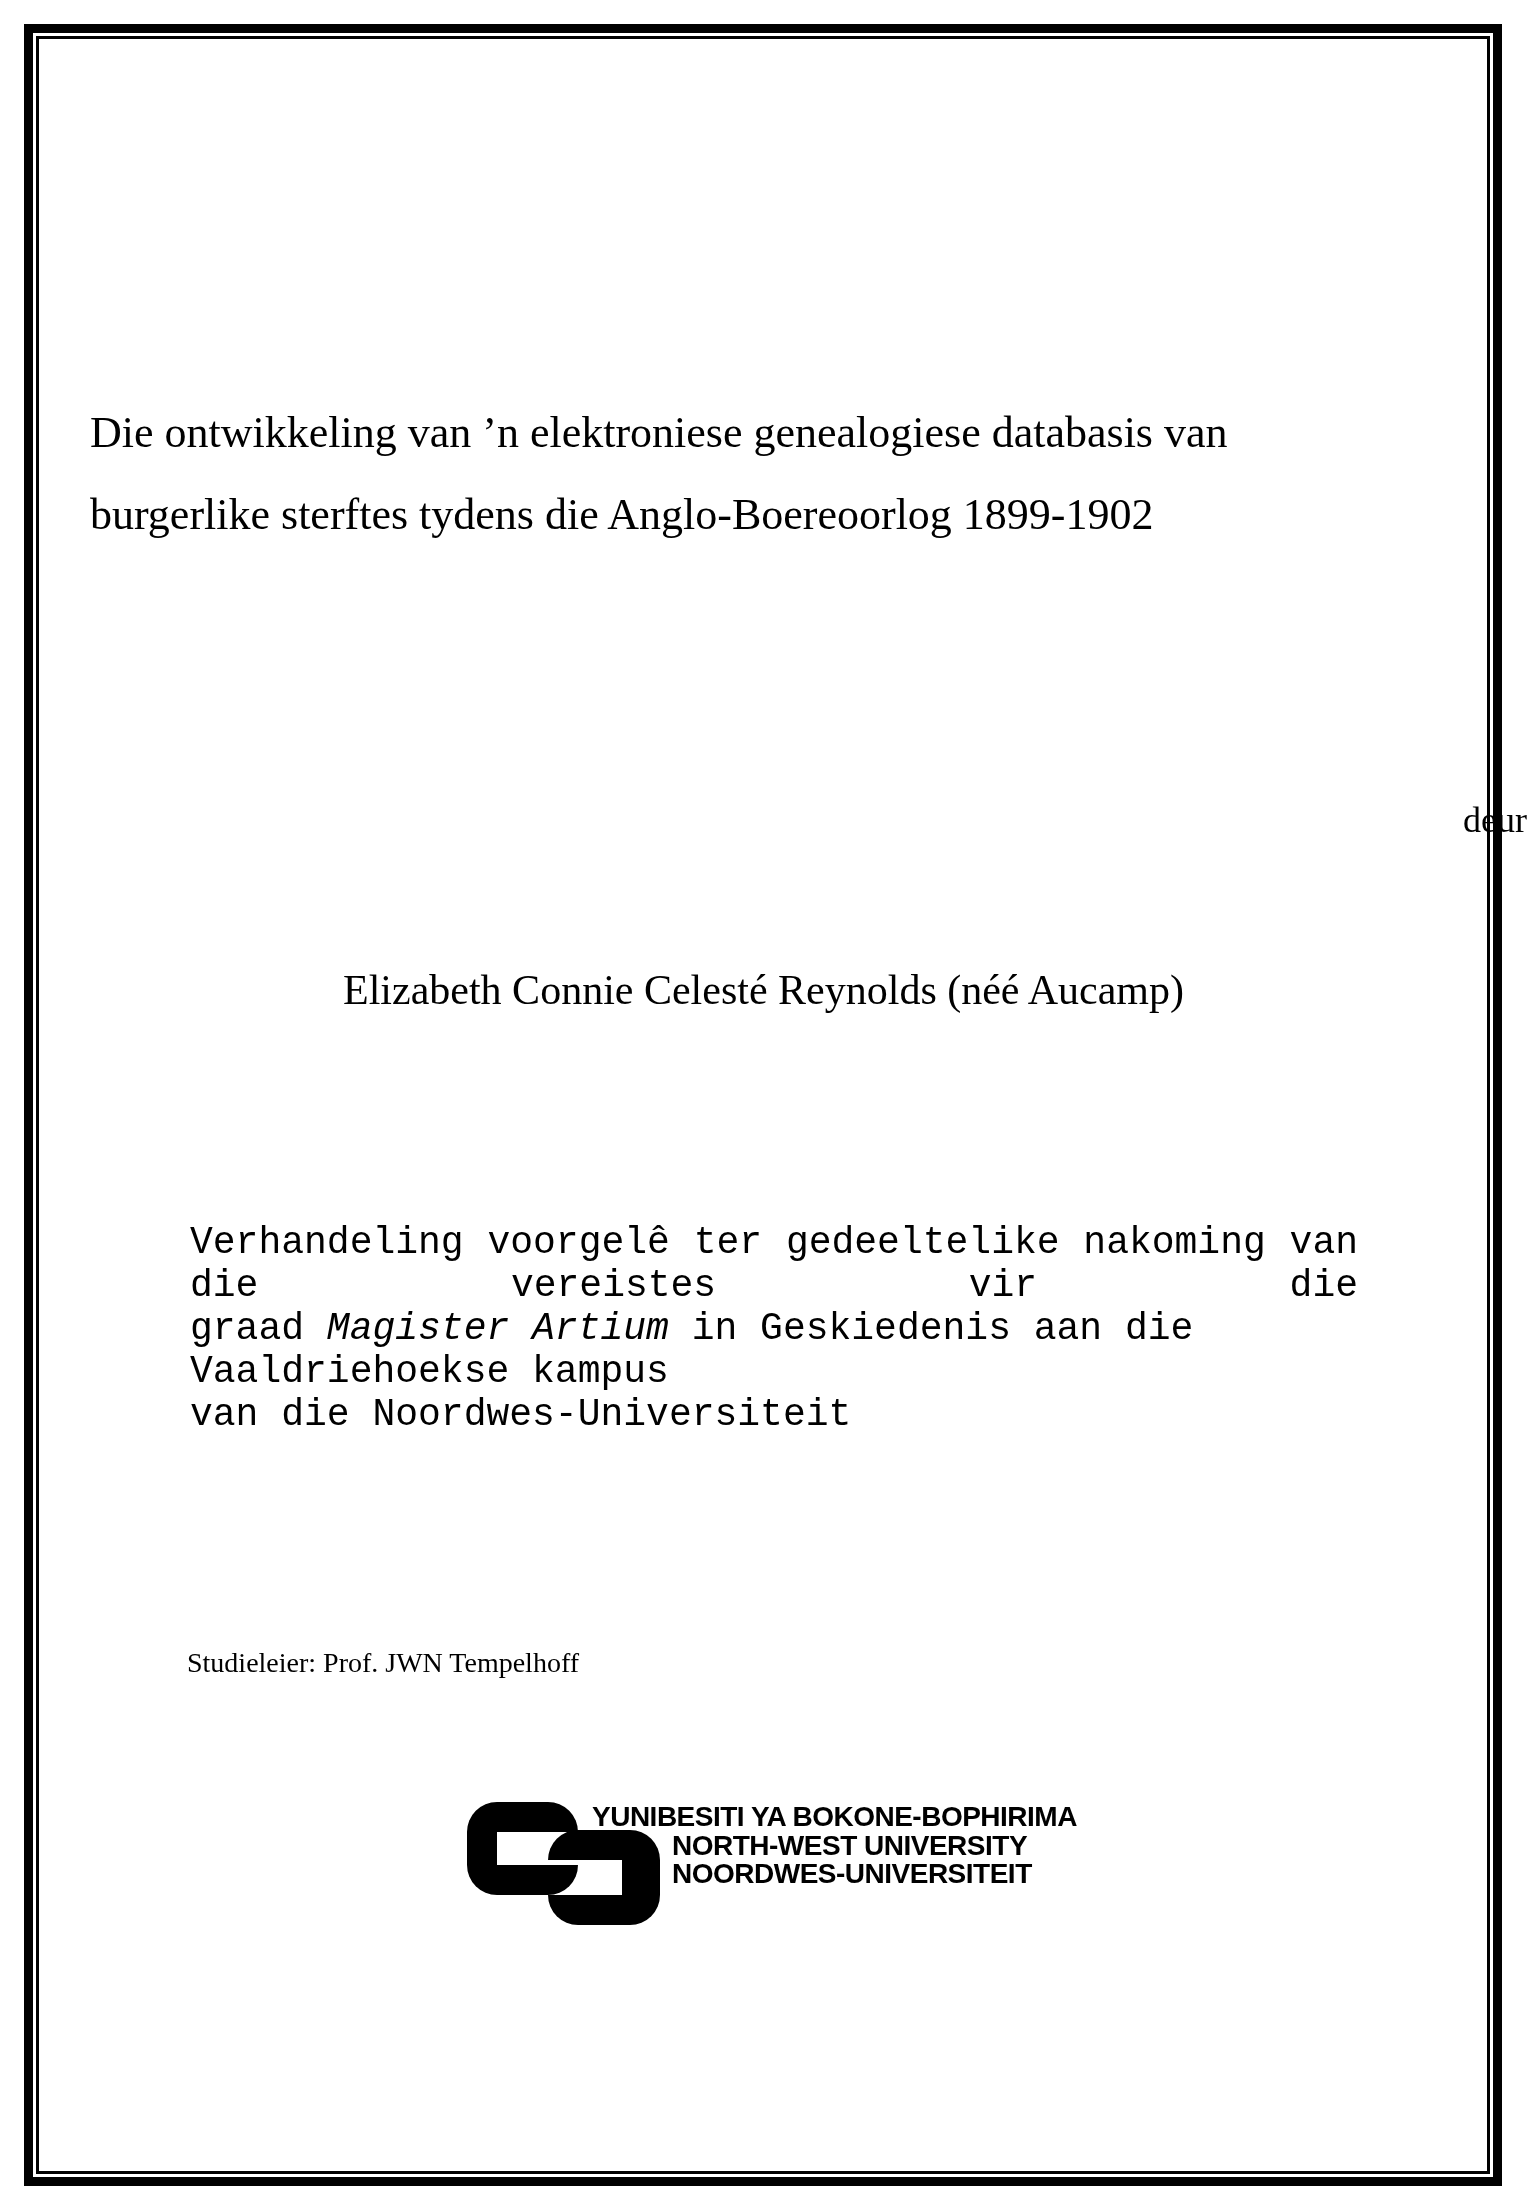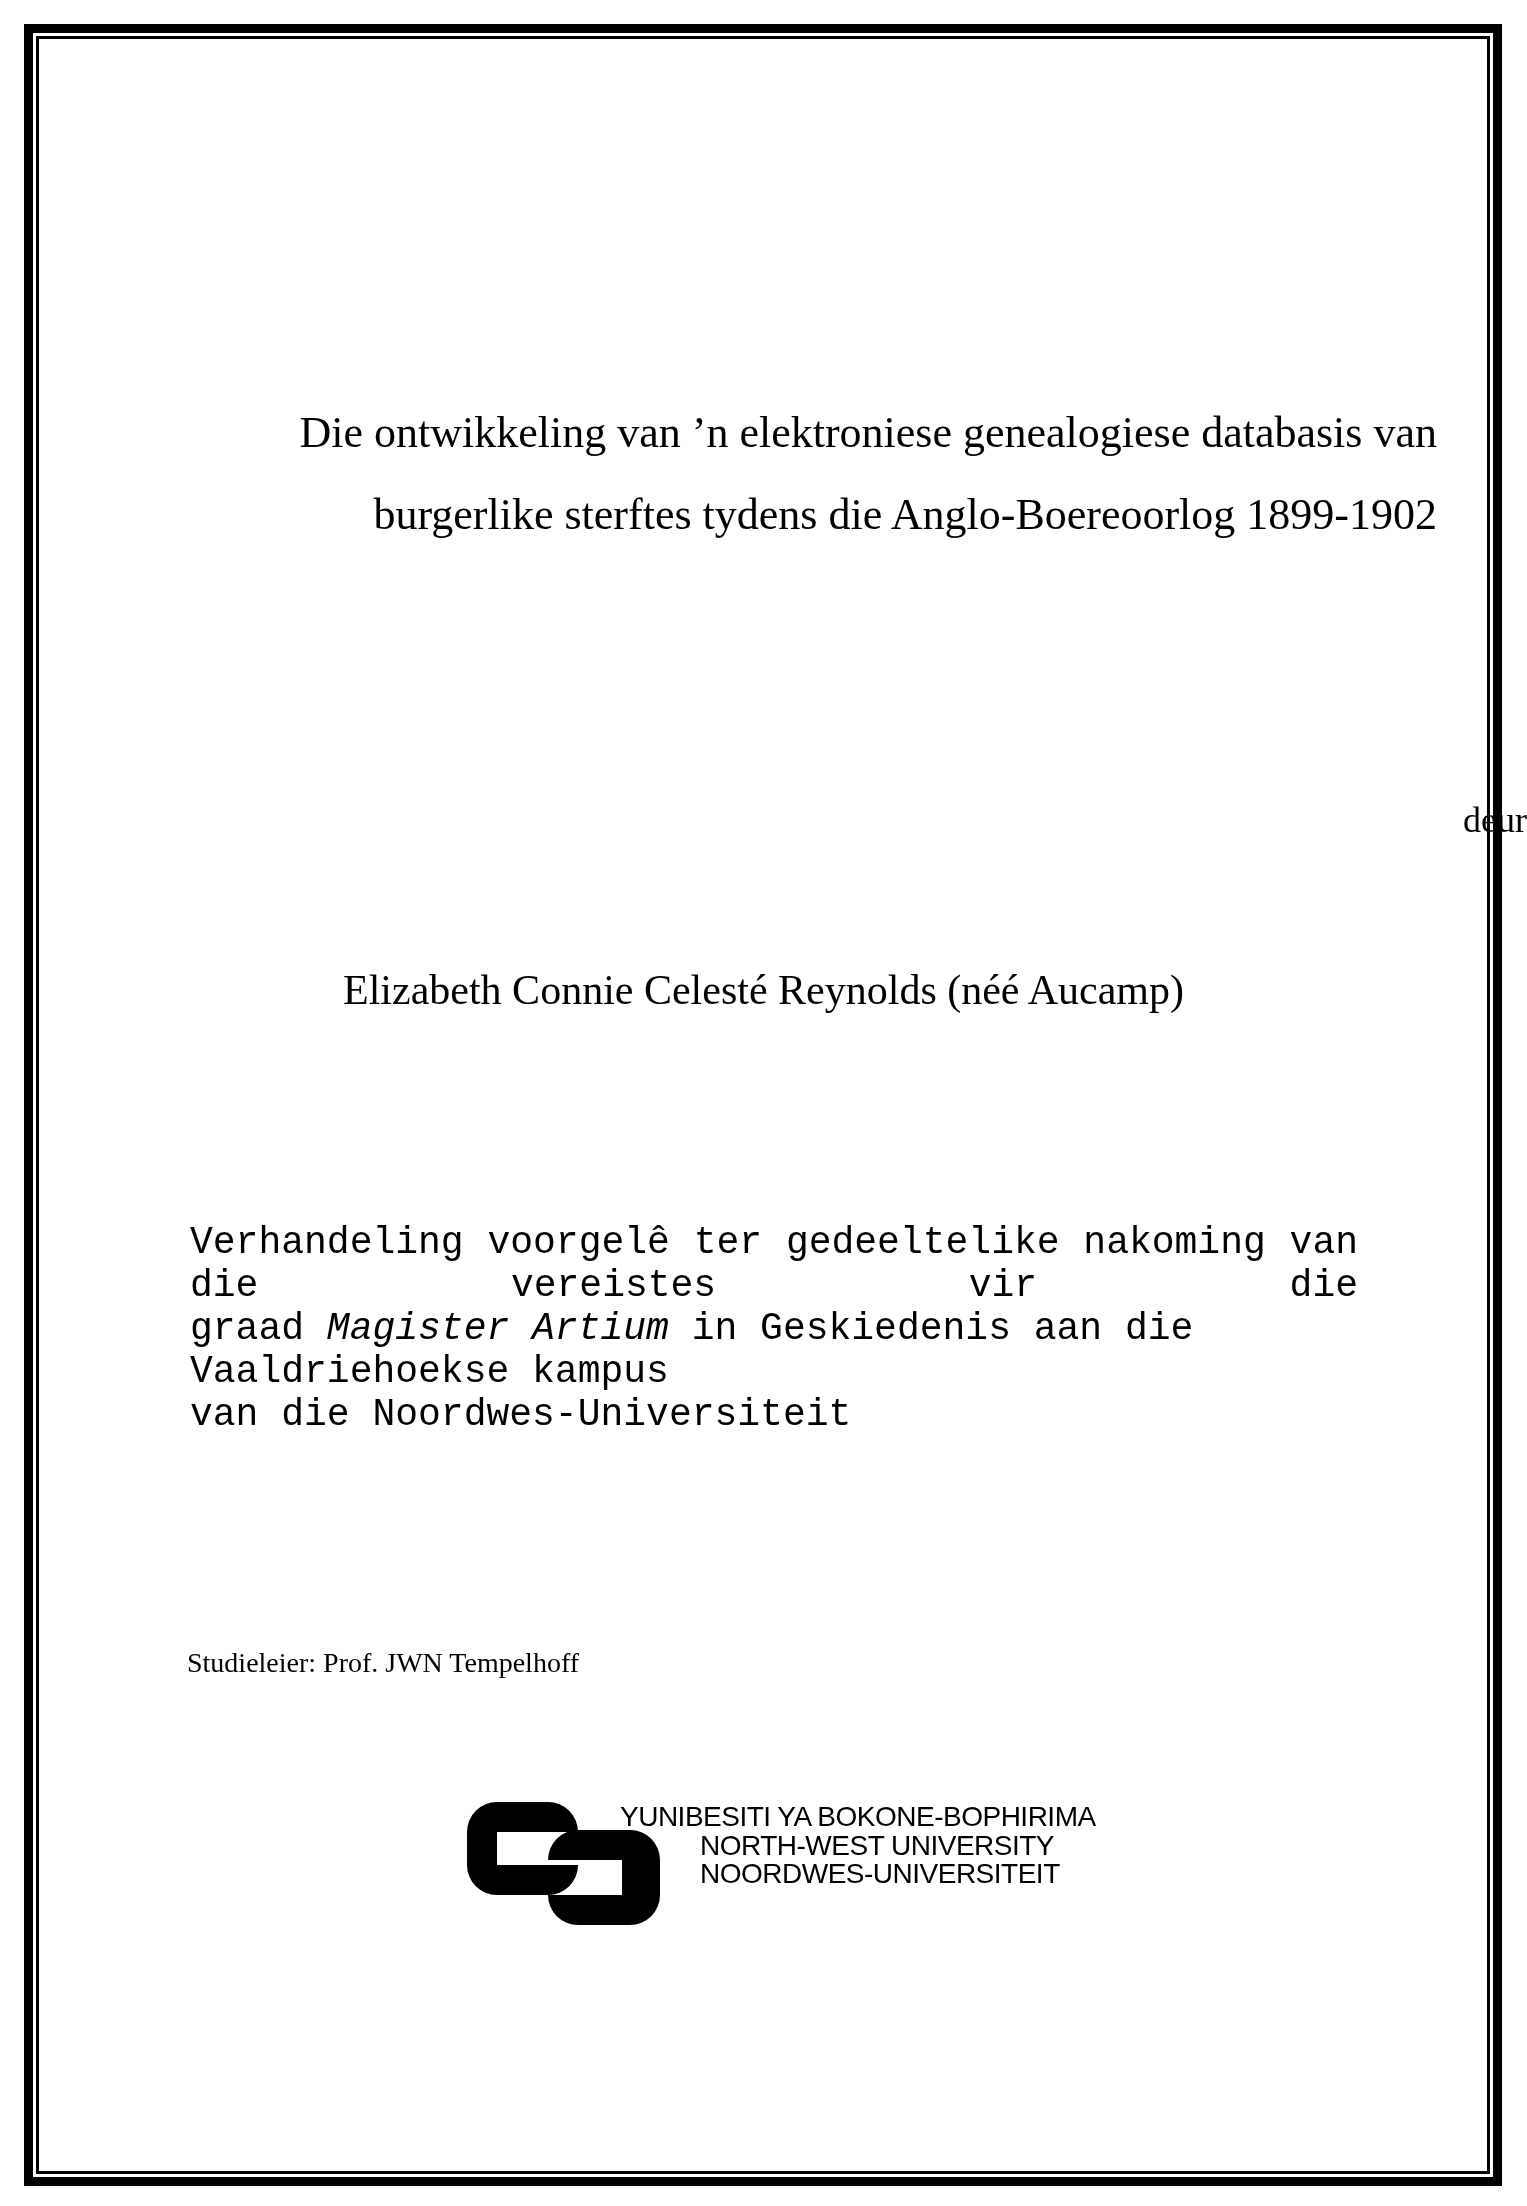--- a/index.html
+++ b/index.html
@@ -15,21 +15,21 @@
   .frame-outer{
     position:absolute;left:24px;top:24px;width:1478px;height:2162px;
     border:9px solid #000;box-sizing:border-box;
   }
   .frame-inner{
     position:absolute;left:3px;top:3px;right:3px;bottom:3px;
     border:3px solid #000;
   }
   .title{
     position:absolute;left:90px;right:90px;top:392px;
-    text-align:right;font-size:44px;line-height:82px;
+    text-align:left;font-size:44px;line-height:82px;
   }
   .byline{
     position:absolute;left:0;right:0;top:798px;
     text-align:right;font-size:36px;line-height:44px;
   }
   .author{
     position:absolute;left:0;right:0;top:958px;
     text-align:center;font-size:42px;line-height:48px;margin-top:8px;
   }
   .statement{
@@ -41,22 +41,22 @@
   .supervisor-block{
     position:absolute;left:187px;top:1641px;
     font-size:28px;line-height:43px;
   }
   .logo-mark{
     position:absolute;left:467px;top:1802px;width:193px;height:123px;
   }
   .logo-line{
     position:absolute;
     font-family:"Liberation Sans", sans-serif;
-    font-weight:400;font-size:28px;letter-spacing:-0.5px;
-    white-space:nowrap;line-height:28px;margin-left:28px;
+    font-weight:700;font-size:28px;letter-spacing:-0.5px;
+    white-space:nowrap;line-height:28px;
   }
   .logo-l1{left:592px;top:1803px;}
   .logo-l2{left:672px;top:1832px;text-align:right;}
   .logo-l3{left:672px;top:1860px;}
 </style>
 </head>
 <body>
 
 <div class="page">
 

